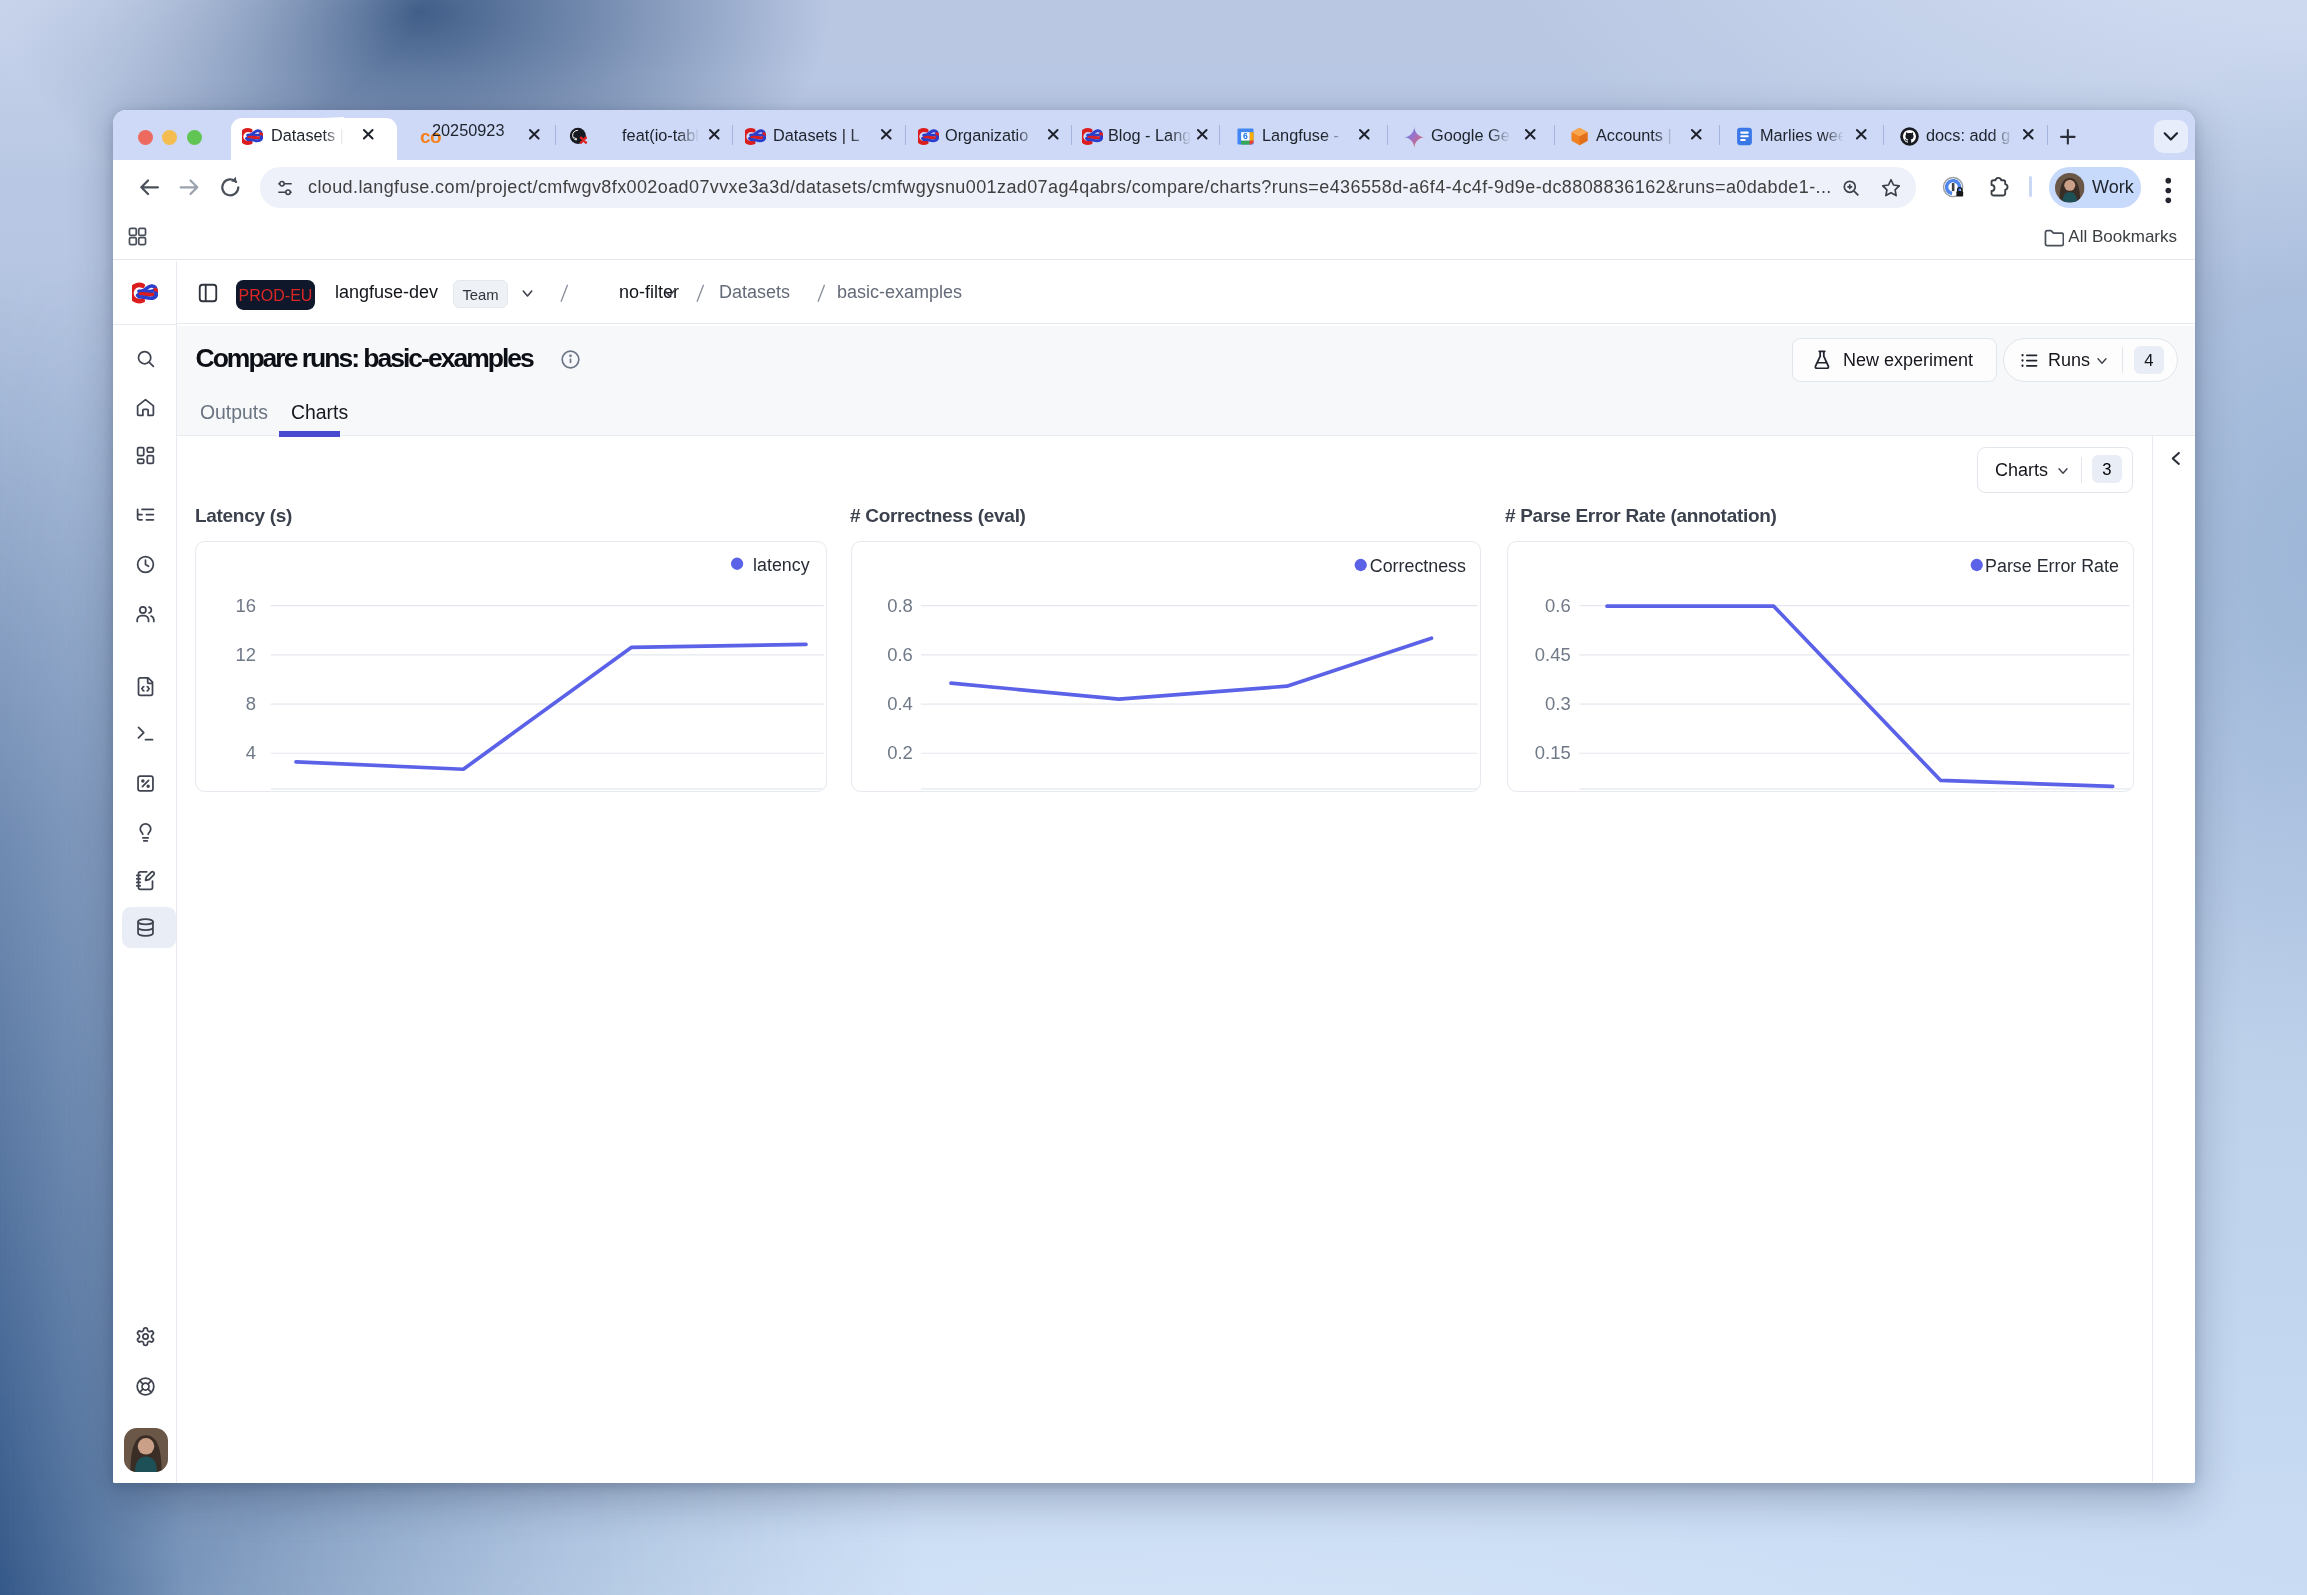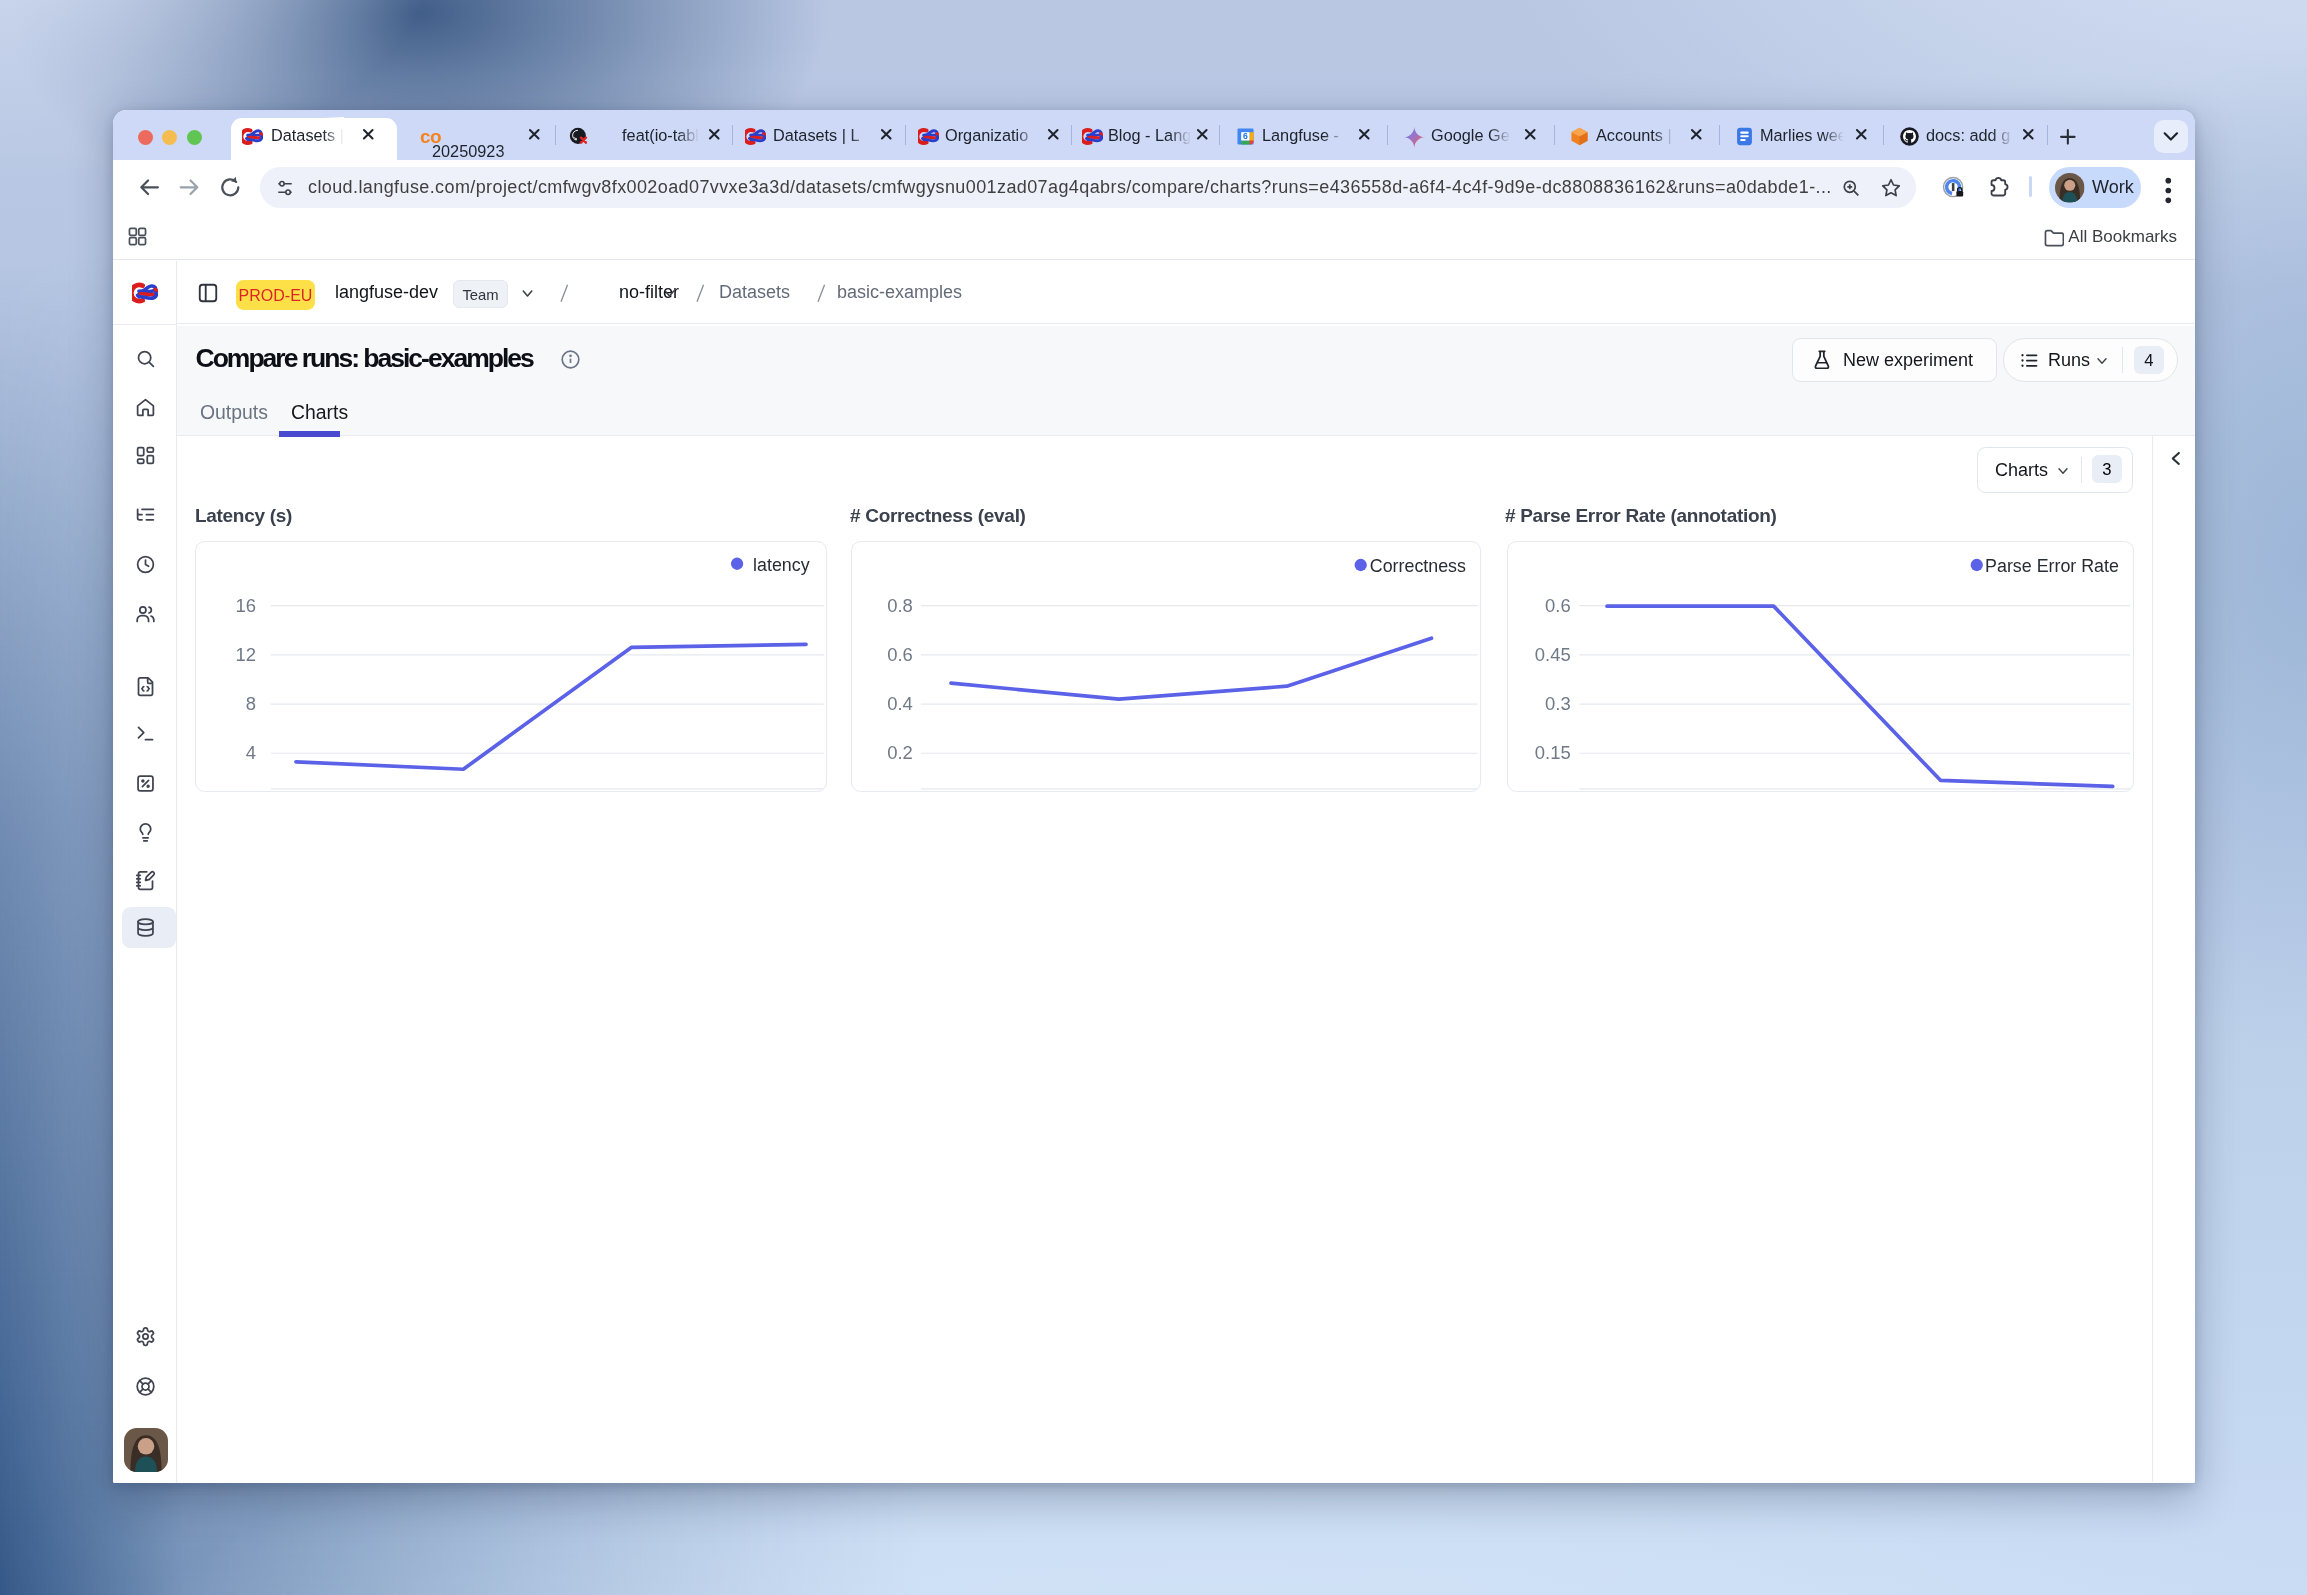--- a/index.html
+++ b/index.html
@@ -83,21 +83,21 @@
           <path d="M33.2 10 C34.8 11 35.4 13 34.4 15 C30 21 20 14.5 12 16.5" stroke="#dc1d1d" stroke-width="5.2"></path>
           <path d="M34 15.2 C35.4 17.2 34.4 20 31.5 21.5 C25 24.8 17 19.5 10 20.5" stroke="#2b3ecb" stroke-width="5.2"></path>
         </g>
       </svg>
     <div class="tabttl fade-w" style="left:158px;top:7.4px;width:73px;">Datasets | L</div>
     <svg class="tabx" style="left:246px;top:15.4px" viewBox="0 0 30 30">
         <path d="M8 8 L22 22 M22 8 L8 22" stroke="#1d222b" stroke-width="3.2" stroke-linecap="round"></path>
       </svg>
 
     <div class="fav" style="left:307px;top:16px;font-size:19px;font-weight:800;color:#f5821f;letter-spacing:-0.6px;">co</div>
-    <div class="tabttl fade-b" style="left:319px;width:90px;top:23px;">20250923</div>
+    <div class="tabttl fade-b" style="left:319px;width:90px;top:2px;">20250923</div>
     <svg class="tabx" style="left:412px;top:15.4px" viewBox="0 0 30 30">
         <path d="M8 8 L22 22 M22 8 L8 22" stroke="#1d222b" stroke-width="3.2" stroke-linecap="round"></path>
       </svg>
     <div class="tabsep" style="left:442px"></div>
 
     <svg class="fav" style="left:455px;top:16px" viewBox="0 0 34 34">
         <circle cx="16" cy="16" r="13" fill="#171a21"></circle>
         <path d="M16 7 C11 7 7.5 10.5 7.5 15 C7.5 19 10 21.7 13.4 22.8 L13.4 20 C11 20.5 10.4 18.6 10.4 18.6" stroke="#fff" stroke-width="1.6" fill="none"></path>
         <path d="M22 27 L30 27" stroke="#e33" stroke-width="0"></path>
         <path d="M21 19 L29 27 M29 19 L21 27" stroke="#e02424" stroke-width="4" stroke-linecap="round"></path>
@@ -413,21 +413,21 @@
           </g>
         </svg>
     </div>
     <div id="hdr">
       <svg class="abs" style="left:20.3px;top:21px;width:22px;height:22px" viewBox="0 0 24 24">
           <g fill="none" stroke="#2f343d" stroke-width="2">
             <rect x="3" y="3" width="18" height="18" rx="3"></rect>
             <path d="M9.5 3 V21"></path>
           </g>
         </svg>
-      <div class="abs" style="left:59px;top:18.5px;width:79px;height:30px;border-radius:7.4px;background:#fde047;color:#dc2626;font-size:16px;text-align:center;line-height:31px;">PROD-EU</div>
+      <div class="abs" style="left:59px;top:18.5px;width:79px;height:30px;border-radius:7.4px;background:#0f172a;color:#dc2626;font-size:16px;text-align:center;line-height:31px;">PROD-EU</div>
       <div class="bc" style="left:158px;color:#101319;font-weight:500;">langfuse-dev</div>
       <div class="abs" style="left:276px;top:19px;width:55px;height:28px;border-radius:6.2px;background:#eef1f6;border:0.6px solid #e3e7ee;color:#2e333c;font-size:14.8px;text-align:center;line-height:28px;">Team</div>
       <svg class="abs" style="left:342px;top:24px;width:17px;height:17px" viewBox="0 0 28 28">
           <path d="M7 10 L14 18 L21 10" stroke="#3c414a" stroke-width="2.6" fill="none" stroke-linecap="round" stroke-linejoin="round"></path>
         </svg>
       <svg class="abs" style="left:375px;top:19.7px;width:24.6px;height:24.6px" viewBox="0 0 40 40">
           <path d="M25 7 L15 33" stroke="#8a919c" stroke-width="2.2" stroke-linecap="round"></path>
         </svg>
       <div class="bc" style="left:402px;color:#101319;font-weight:500;margin-left:40px;">no-filter</div>
       <svg class="abs" style="left:484px;top:24px;width:17px;height:17px" viewBox="0 0 28 28">

